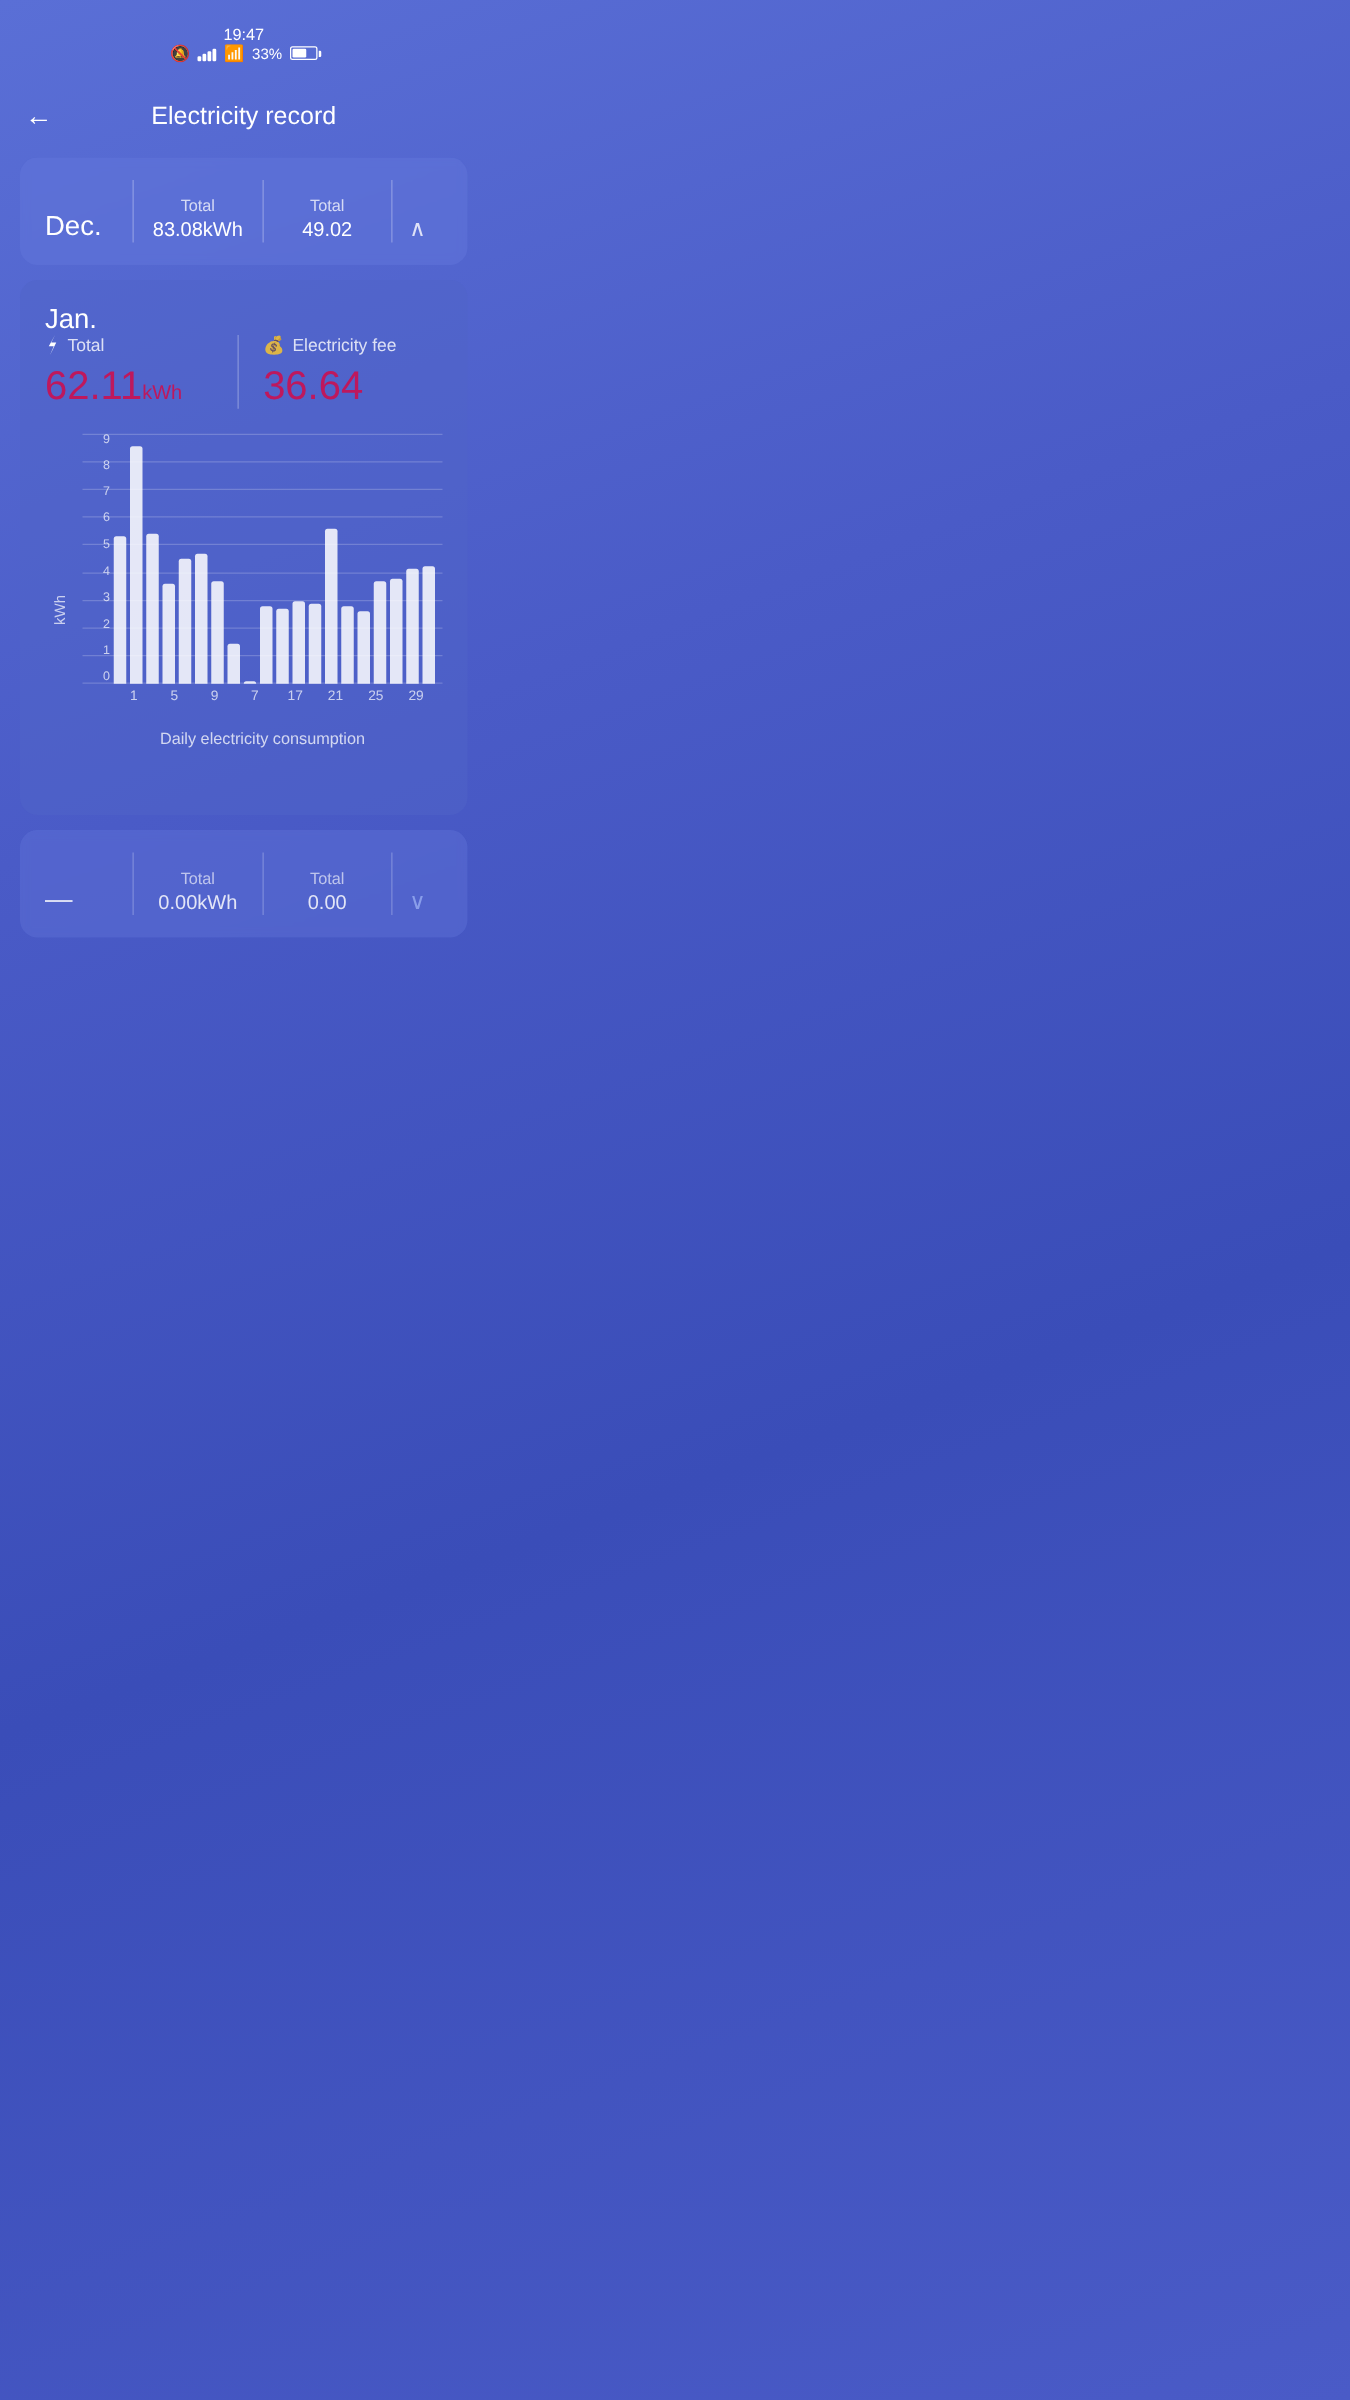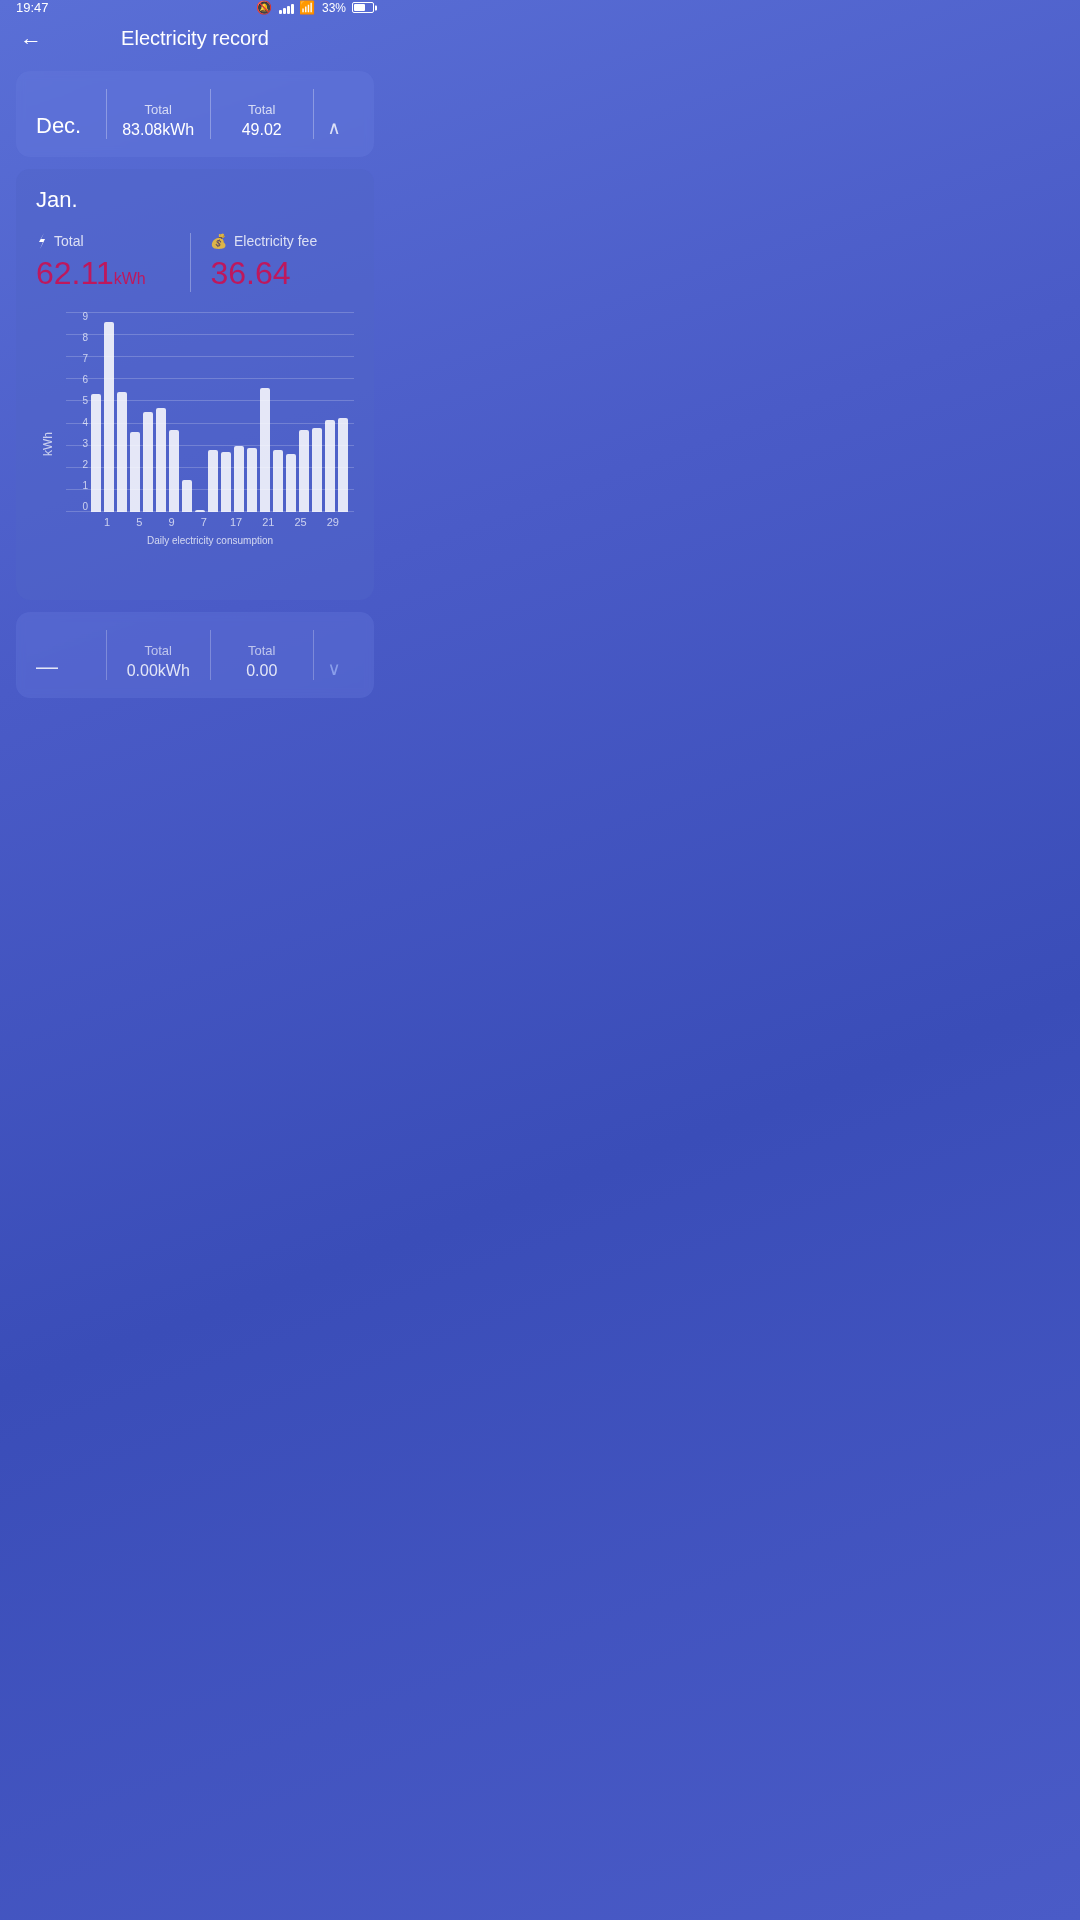--- a/index.html
+++ b/index.html
@@ -11,23 +11,24 @@
       background: linear-gradient(160deg, #5a6fd6 0%, #4a5bc7 30%, #3a4db8 60%, #4a5bc7 100%);
       font-family: -apple-system, BlinkMacSystemFont, 'Segoe UI', sans-serif;
       color: white;
       overflow-x: hidden;
     }
 
     .status-bar {
       display: flex;
       justify-content: space-between;
       align-items: center;
-      padding: 0 16px;
+      padding: 20px 16px;
       font-size: 13px;
       font-weight: 500;
+      flex-direction: column;
     }
 
     .status-right {
       display: flex;
       align-items: center;
       gap: 6px;
       font-size: 12px;
     }
 
     .battery-icon {
@@ -157,21 +158,21 @@
 
     
     .jan-card {
       background: rgba(80, 100, 200, 0.5);
       border-radius: 14px;
       padding: 18px 20px 24px;
     }
 
     .jan-month {
       font-size: 22px;
-      margin-bottom: 20px;
+      margin-bottom: 0;
     }
 
     .stats-row {
       display: flex;
       align-items: stretch;
       gap: 0;
       margin-bottom: 20px;
     }
 
     .stat-block {
@@ -296,23 +297,23 @@
 
     .x-label {
       font-size: 11px;
       color: rgba(255,255,255,0.7);
       flex: 1;
       text-align: center;
     }
 
     .chart-title {
       text-align: center;
-      font-size: 10px;
+      font-size: 13px;
       color: rgba(255,255,255,0.75);
-      margin-top: 7px;
+      margin-top: 20px;
     }
 
     
     .moneybag-icon {
       display: inline-block;
       font-size: 14px;
     }
 
     
     .signal-bars {

